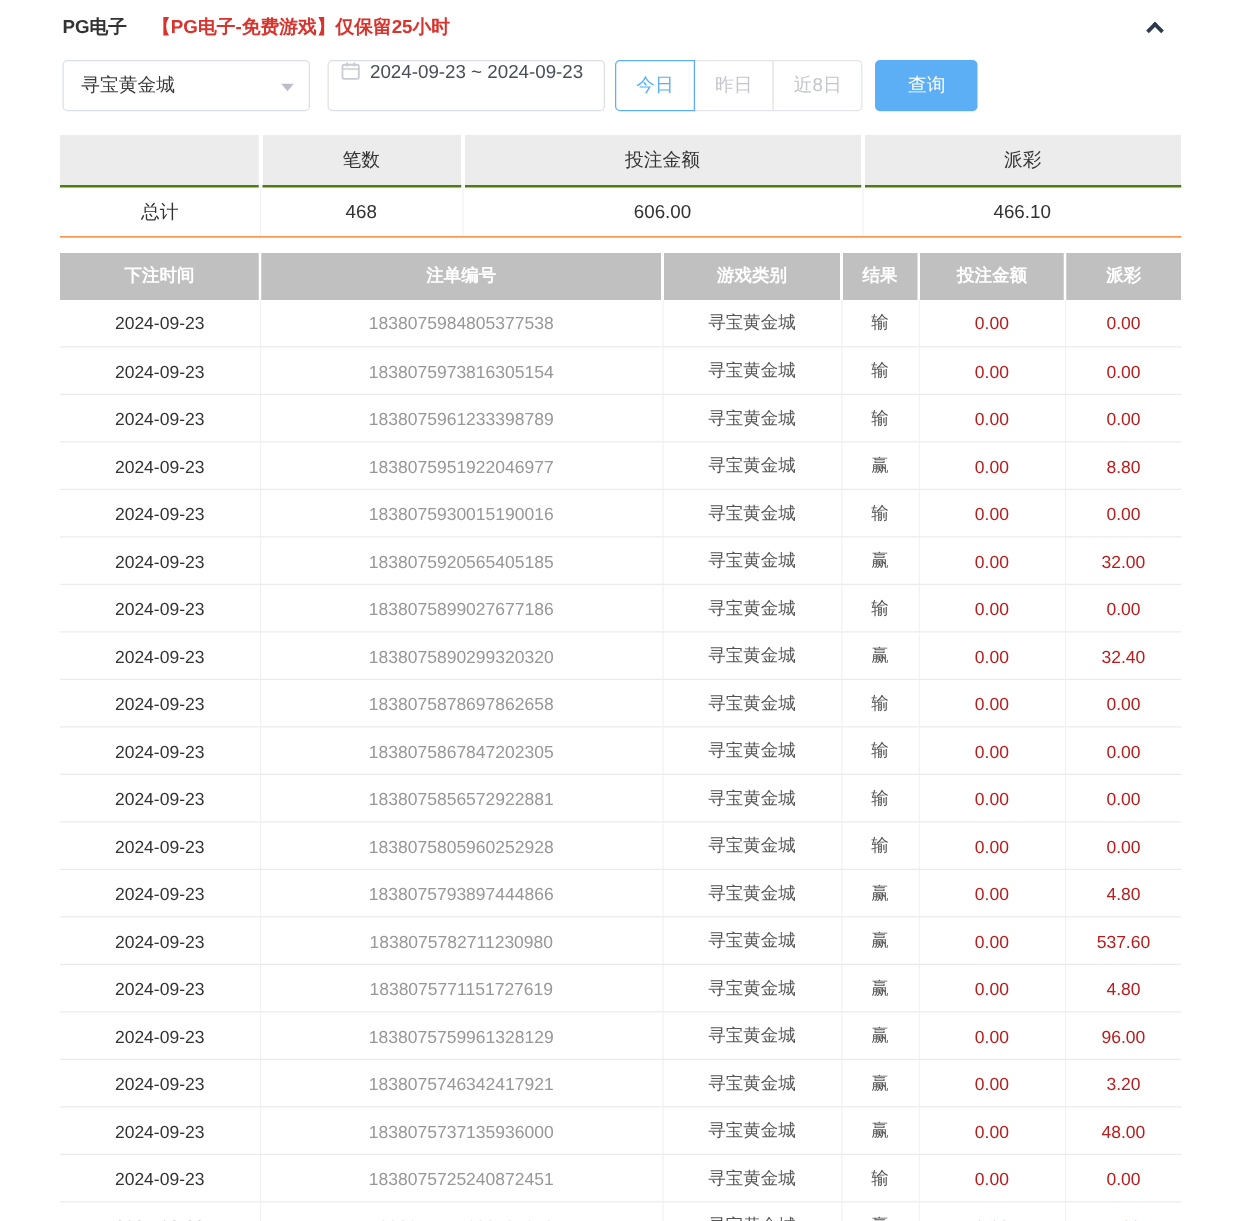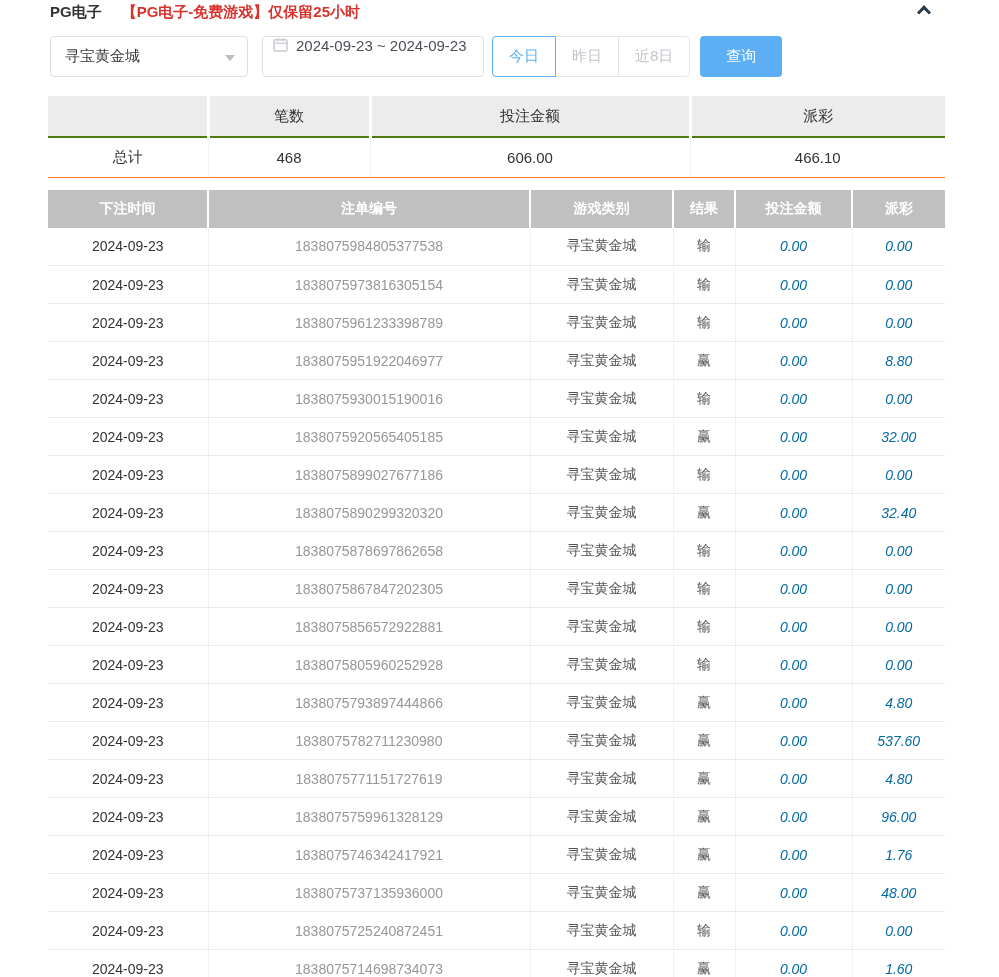--- a/index.html
+++ b/index.html
@@ -7,21 +7,21 @@
     --notice-red:#d9332e;
     --table-header-gray:#c0c0c0;
     --summary-header-gray:#ececec;
   }
   *{margin:0;padding:0;box-sizing:border-box;}
   html,body{width:999px;height:977px;overflow:hidden;background:#fff;
     font-family:"Liberation Sans","DejaVu Sans",sans-serif;color:#333;}
   .page{position:relative;width:999px;height:977px;background:#fff;}
 
   
-  .top-header{display:flex;align-items:flex-end;padding:0 50px 0 50px;}
+  .top-header{display:flex;align-items:flex-start;padding:12px 50px 0 50px;}
   .panel-title{font-size:15px;font-weight:bold;color:#333;}
   .panel-notice{font-size:15px;font-weight:bold;color:var(--notice-red);margin-left:20px;}
   .collapse-btn{margin-left:auto;margin-right:14px;width:22px;height:22px;cursor:pointer;
     display:flex;align-items:center;justify-content:center;background:none;border:none;}
   .chevron-up{width:10px;height:10px;border-top:3px solid #2b3948;border-right:3px solid #2b3948;
     transform:rotate(-45deg) translate(-1px,1px);}
 
   
   .filter-bar{display:flex;align-items:center;margin:14px 0 0 50px;height:41px;}
   .game-select{position:relative;width:198px;height:41px;border:1px solid #dcdfe6;border-radius:4px;
@@ -61,21 +61,21 @@
   .bet-table{width:897px;}
   .bet-table th{height:38px;background:var(--table-header-gray);color:#fff;font-size:14px;
     font-weight:bold;border-right:2px solid #fff;}
   .bet-table th:last-child{border-right:none;}
   .bet-table td{height:38px;font-size:14px;background:#fff;
     border-bottom:1px solid #ebebeb;border-right:1px solid #f2f2f2;}
   .bet-table td:last-child{border-right:none;}
   .bet-table tr td:first-child{color:#333;}
   .cell-bet-id{color:#979797;}
   .cell-game-type,.cell-result{color:#555;}
-  .cell-bet-amount,.cell-payout{color:#0369a1;font-style:italic;}
+  .cell-bet-amount,.cell-payout{color:#b91c1c;}
 </style>
 </head>
 <body>
 
 <div class="page">
 
   <div class="top-header">
     <span class="panel-title">PG电子</span>
     <span class="panel-notice">【PG电子-免费游戏】仅保留25小时</span>
     <button class="collapse-btn">
@@ -280,21 +280,21 @@
             <td class="cell-result">赢</td>
             <td class="cell-bet-amount">0.00</td>
             <td class="cell-payout">96.00</td>
           </tr>
           <tr>
             <td class="cell-bet-time">2024-09-23</td>
             <td class="cell-bet-id">1838075746342417921</td>
             <td class="cell-game-type">寻宝黄金城</td>
             <td class="cell-result">赢</td>
             <td class="cell-bet-amount">0.00</td>
-            <td class="cell-payout">1.76</td>
+            <td class="cell-payout">3.20</td>
           </tr>
           <tr>
             <td class="cell-bet-time">2024-09-23</td>
             <td class="cell-bet-id">1838075737135936000</td>
             <td class="cell-game-type">寻宝黄金城</td>
             <td class="cell-result">赢</td>
             <td class="cell-bet-amount">0.00</td>
             <td class="cell-payout">48.00</td>
           </tr>
           <tr>

